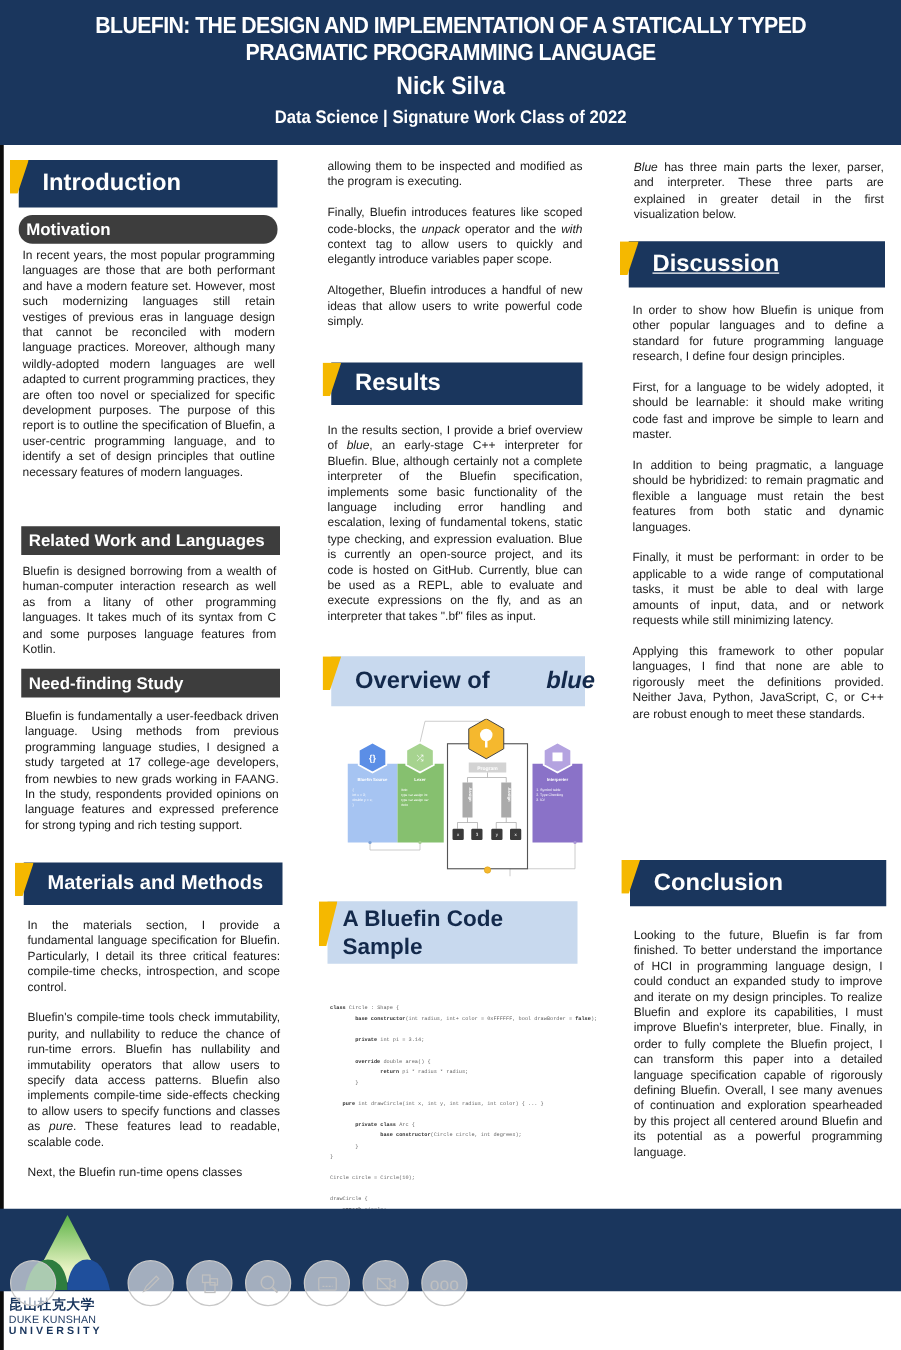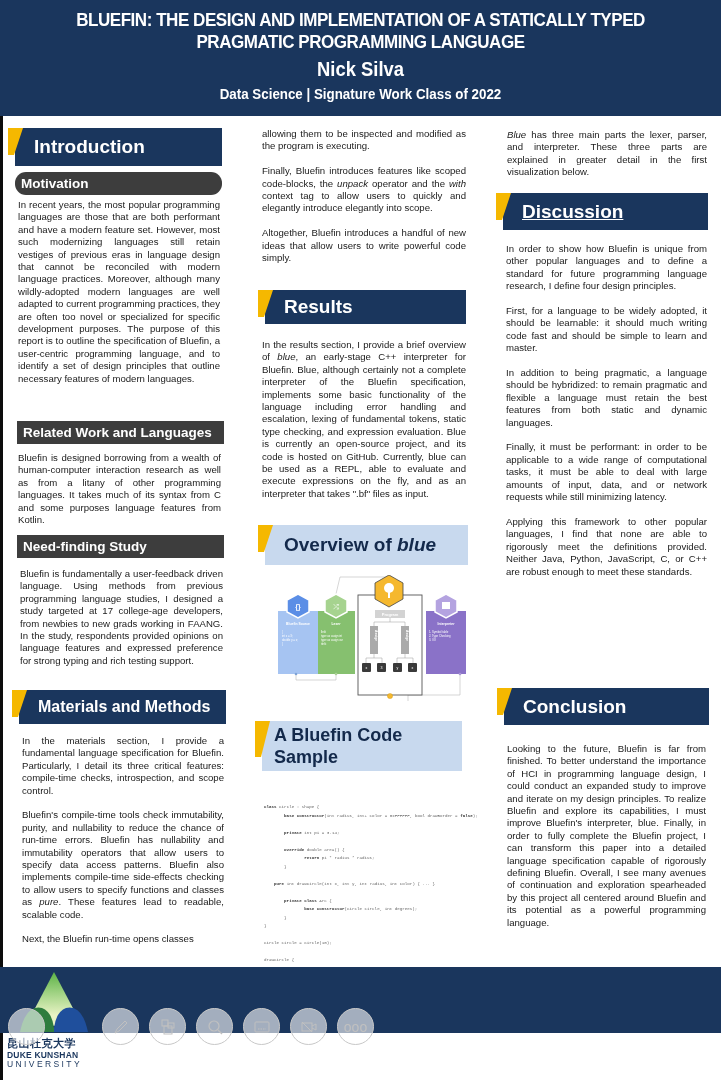--- a/index.html
+++ b/index.html
@@ -24,22 +24,22 @@
 
   .diagram { position: absolute; left: 278px; top: 575px; width: 194px; height: 128px; }
 
   .code { position: absolute; left: 264px; top: 803px; width: 225px; height: 145px; font-family: "Liberation Mono", monospace; font-size: 4.2px; line-height: 8.5px; color: #666; white-space: pre; }
   .code .kw { font-weight: bold; color: #333; }
 
   .footer { position: absolute; left: 0; top: 967px; width: 721px; height: 66px; background: #1a365d; }
   .logo { position: absolute; left: 18px; top: 970px; width: 72px; height: 62px; }
   .logo-text { position: absolute; left: 7px; top: 1036px; width: 88px; }
   .logo-text .cn { font-family: "DejaVu Serif", serif; font-size: 11px; color: #1a365d; font-weight: bold; letter-spacing: 0.5px; }
-  .logo-text .en1 { font-size: 8.5px; color: #1a365d; font-weight: bold; letter-spacing: 0.2px; line-height: 9px; }
-  .logo-text .en2 { font-size: 8.5px; color: #1a365d; font-weight: normal; letter-spacing: 2.4px; line-height: 9px; }
+  .logo-text .en1 { font-size: 8.5px; color: #1a365d; font-weight: normal; letter-spacing: 0.2px; line-height: 9px; }
+  .logo-text .en2 { font-size: 8.5px; color: #1a365d; font-weight: bold; letter-spacing: 2.4px; line-height: 9px; }
 
   .toolbar-btn { position: absolute; top: 1008px; width: 37px; height: 37px; border: 1.2px solid #c8c8c8; border-radius: 50%; background: rgba(255,255,255,0.6); display: flex; align-items: center; justify-content: center; color: #c0c0c0; font-size: 14px; }
 </style>
 </head>
 <body>
 
 <div class="left-edge"></div>
 
 <div class="header">
   <div class="title">BLUEFIN: THE DESIGN AND IMPLEMENTATION OF A STATICALLY TYPED PRAGMATIC PROGRAMMING LANGUAGE</div>
@@ -73,34 +73,34 @@
 <div class="flag-shape" style="left:12px; top:690px;"></div>
 
 <div class="para" style="left:22px; top:735px; width:202px;">
   <p>In the materials section, I provide a fundamental language specification for Bluefin. Particularly, I detail its three critical features: compile-time checks, introspection, and scope control.</p>
   <p><span>Bluefin's compile-time tools check immutability, purity, and nullability to reduce the chance of run-time errors. Bluefin has nullability and immutability operators that allow users to specify data access patterns. Bluefin also implements compile-time side-effects checking to allow users to specify functions and classes as </span><em>pure</em><span>. These features lead to readable, scalable code.</span></p>
   <p>Next, the Bluefin run-time opens classes</p>
 </div>
 
 <div class="para" style="left:262px; top:128px; width:204px;">
   <p>allowing them to be inspected and modified as the program is executing.</p>
-  <p><span>Finally, Bluefin introduces features like scoped code-blocks, the </span><em>unpack</em><span> operator and the </span><em>with</em><span> context tag to allow users to quickly and elegantly introduce elegantly into scope.</span></p>
+  <p><span>Finally, Bluefin introduces features like scoped code-blocks, the </span><em>unpack</em><span> operator and the </span><em>with</em><span> context tag to allow users to quickly and elegantly introduce variables paper scope.</span></p>
   <p>Altogether, Bluefin introduces a handful of new ideas that allow users to write powerful code simply.</p>
 </div>
 
 <div class="sec-head" style="left:265px; top:290px; width:201px; height:34px;">
   <span>Results</span>
 </div>
 <div class="flag-shape" style="left:258px; top:290px;"></div>
 
 <div class="para" style="left:262px; top:339px; width:204px;">
   <p><span>In the results section, I provide a brief overview of </span><em>blue</em><span>, an early-stage C++ interpreter for Bluefin. Blue, although certainly not a complete interpreter of the Bluefin specification, implements some basic functionality of the language including error handling and escalation, lexing of fundamental tokens, static type checking, and expression evaluation. Blue is currently an open-source project, and its code is hosted on GitHub. Currently, blue can be used as a REPL, able to evaluate and execute expressions on the fly, and as an interpreter that takes ".bf" files as input.</span></p>
 </div>
 
-<div class="sec-head light" style="left:265px; top:525px; width:203px; height:40px; font-size:19px;">
+<div class="sec-head light" style="left:265px; top:525px; width:203px; height:40px; font-size:19px;gap:40px;">
   <span style="white-space:pre;">Overview of </span>
     <em>blue</em>
 </div>
 <div class="flag-shape" style="left:258px; top:525px;"></div>
 
 <svg class="diagram" viewBox="0 0 194 128">
   <g>
     <polyline points="54,36 62,2 110,2" fill="none" stroke="#bbb" stroke-width="0.6"></polyline>
     <polyline points="18,99 18,105 58,105 58,99" fill="none" stroke="#bbb" stroke-width="0.6"></polyline>
     <polyline points="182,99 182,120 130,120 130,126" fill="none" stroke="#bbb" stroke-width="0.6"></polyline>
@@ -173,21 +173,21 @@
   <p><em>Blue</em><span> has three main parts the lexer, parser, and interpreter. These three parts are explained in greater detail in the first visualization below.</span></p>
 </div>
 
 <div class="sec-head" style="left:503px; top:193px; width:205px; height:37px;text-decoration:underline;">
   <span>Discussion</span>
 </div>
 <div class="flag-shape" style="left:496px; top:193px;"></div>
 
 <div class="para" style="left:506px; top:243px; width:201px;">
   <p>In order to show how Bluefin is unique from other popular languages and to define a standard for future programming language research, I define four design principles.</p>
-  <p>First, for a language to be widely adopted, it should be learnable: it should much writing code fast and should be simple to learn and master.</p>
+  <p>First, for a language to be widely adopted, it should be learnable: it should make writing code fast and improve be simple to learn and master.</p>
   <p>In addition to being pragmatic, a language should be hybridized: to remain pragmatic and flexible a language must retain the best features from both static and dynamic languages.</p>
   <p>Finally, it must be performant: in order to be applicable to a wide range of computational tasks, it must be able to deal with large amounts of input, data, and or network requests while still minimizing latency.</p>
   <p>Applying this framework to other popular languages, I find that none are able to rigorously meet the definitions provided. Neither Java, Python, JavaScript, C, or C++ are robust enough to meet these standards.</p>
 </div>
 
 <div class="sec-head" style="left:504px; top:688px; width:205px; height:37px;">
   <span>Conclusion</span>
 </div>
 <div class="flag-shape" style="left:497px; top:688px;"></div>
 

